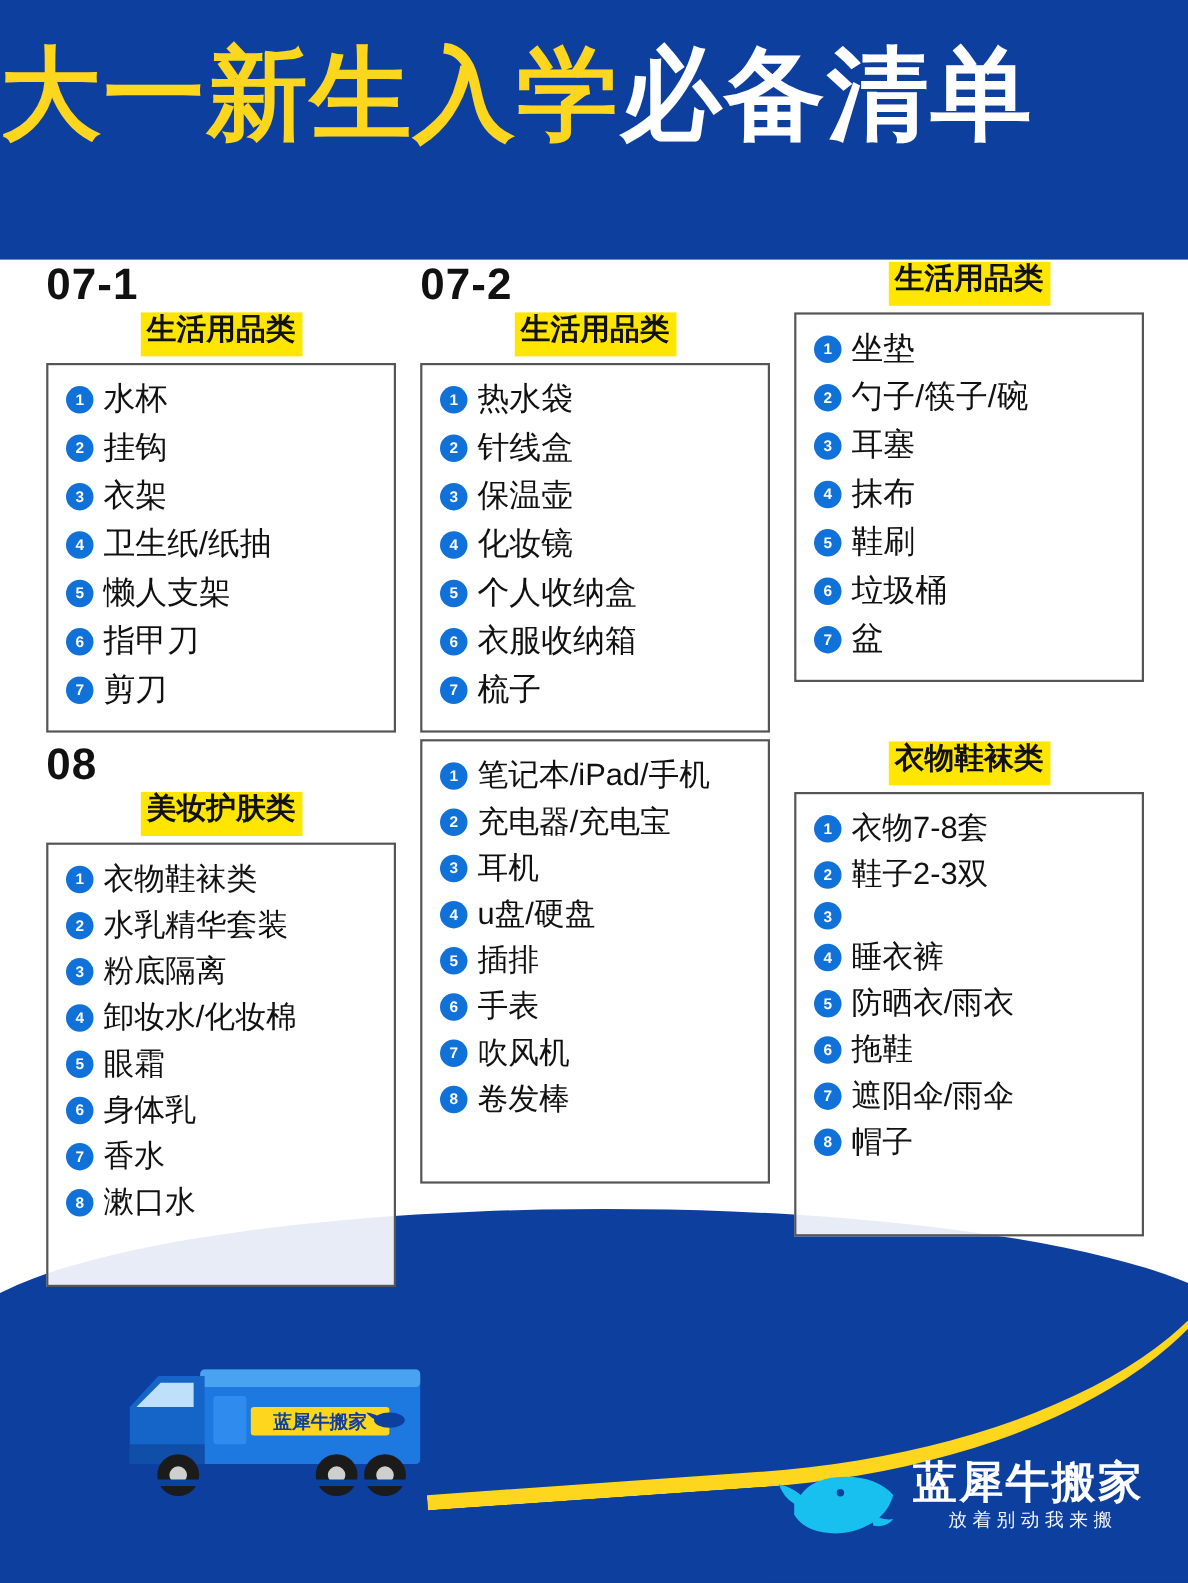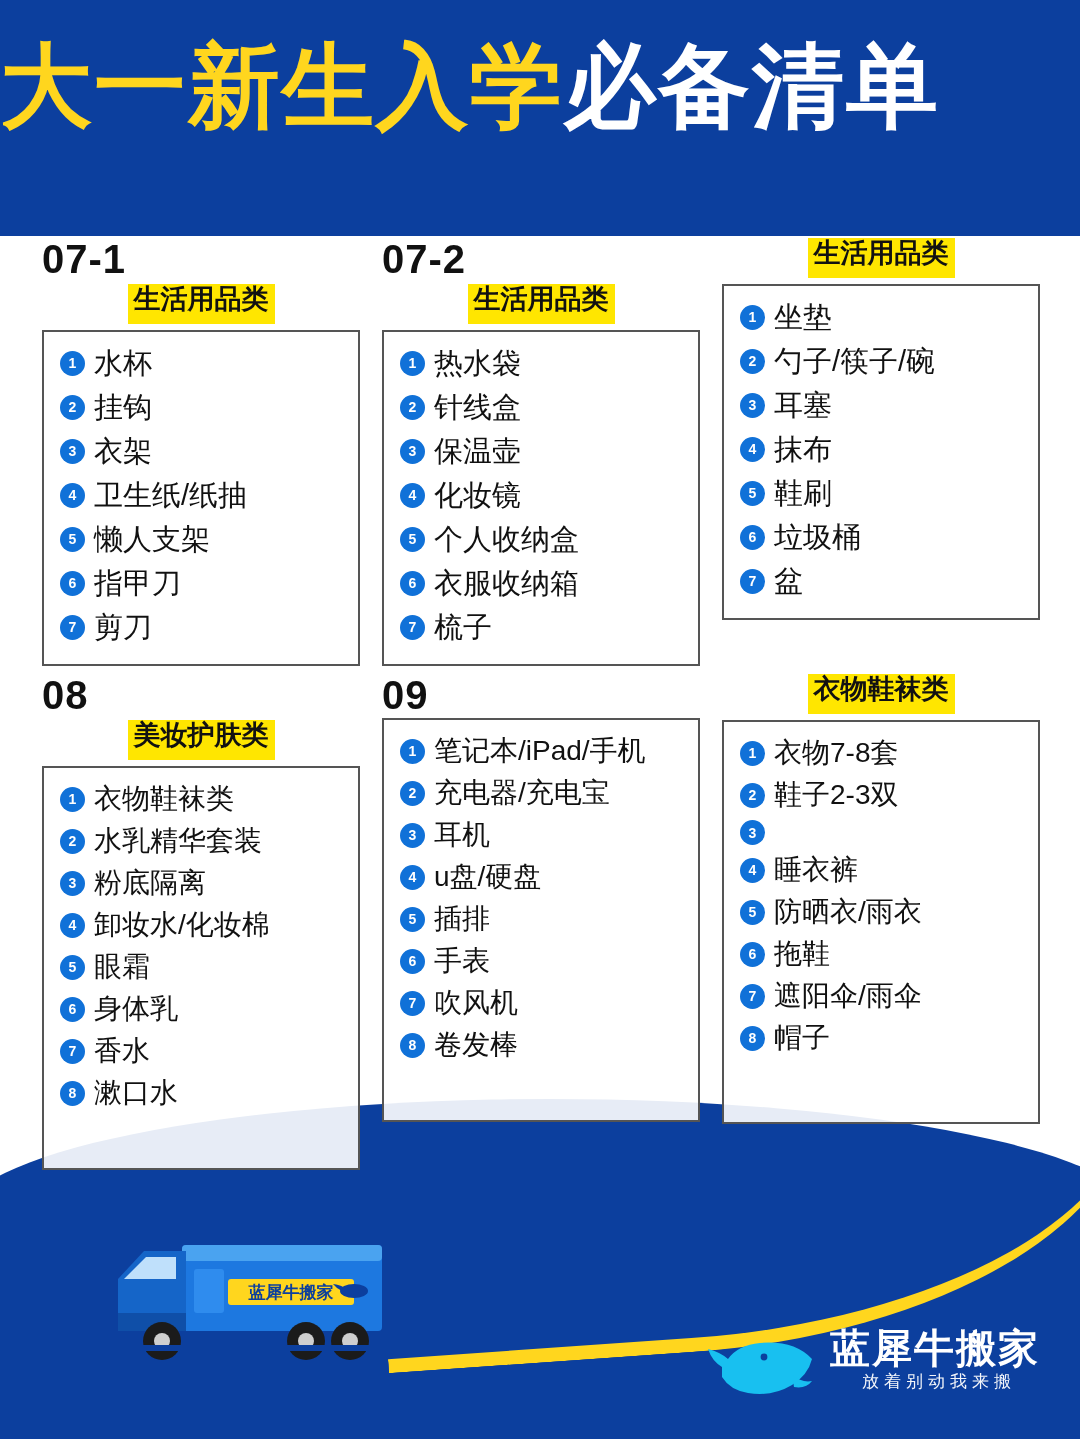--- a/index.html
+++ b/index.html
@@ -326,21 +326,20 @@
             <span class="item-label">香水</span>
           </div>
         <div class="item">
             <span class="bullet">8</span>
             <span class="item-label">漱口水</span>
           </div>
       </div>
     </div>
 
     <div class="cat">
-      <div class="cat-num">09</div>
       <div class="card tall dense">
         <div class="item">
             <span class="bullet">1</span>
             <span class="item-label">笔记本/iPad/手机</span>
           </div>
         <div class="item">
             <span class="bullet">2</span>
             <span class="item-label">充电器/充电宝</span>
           </div>
         <div class="item">

